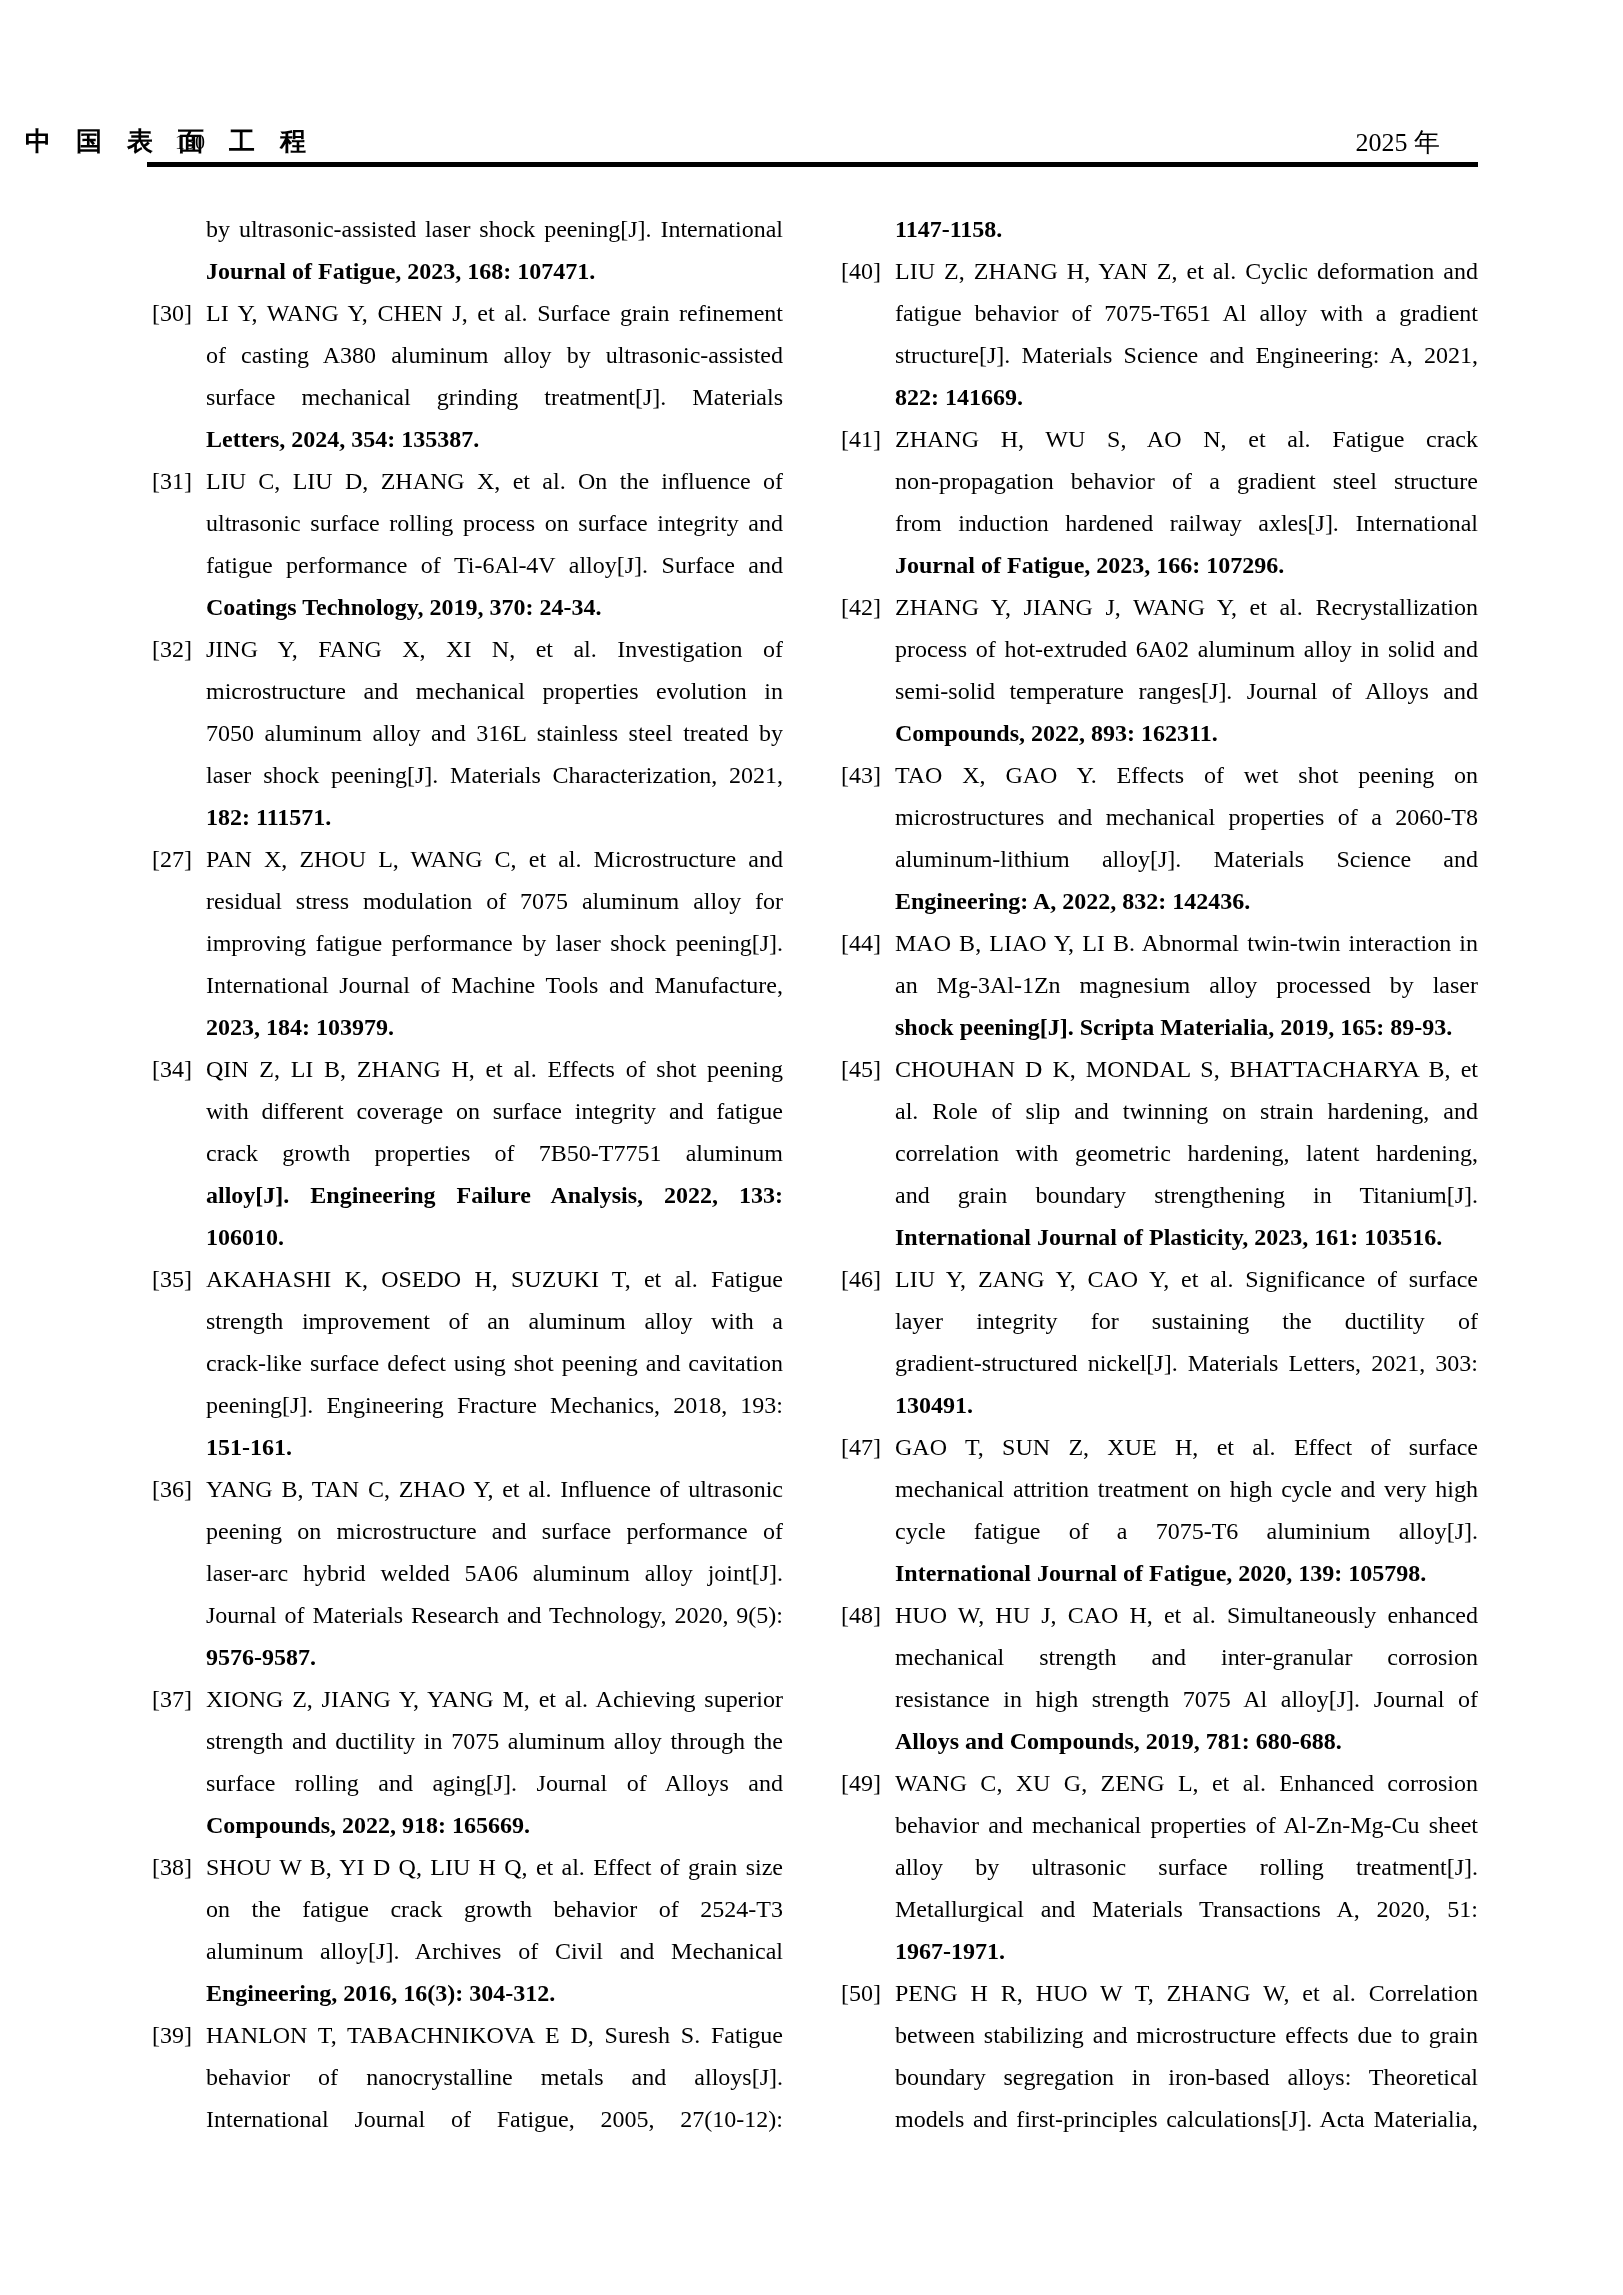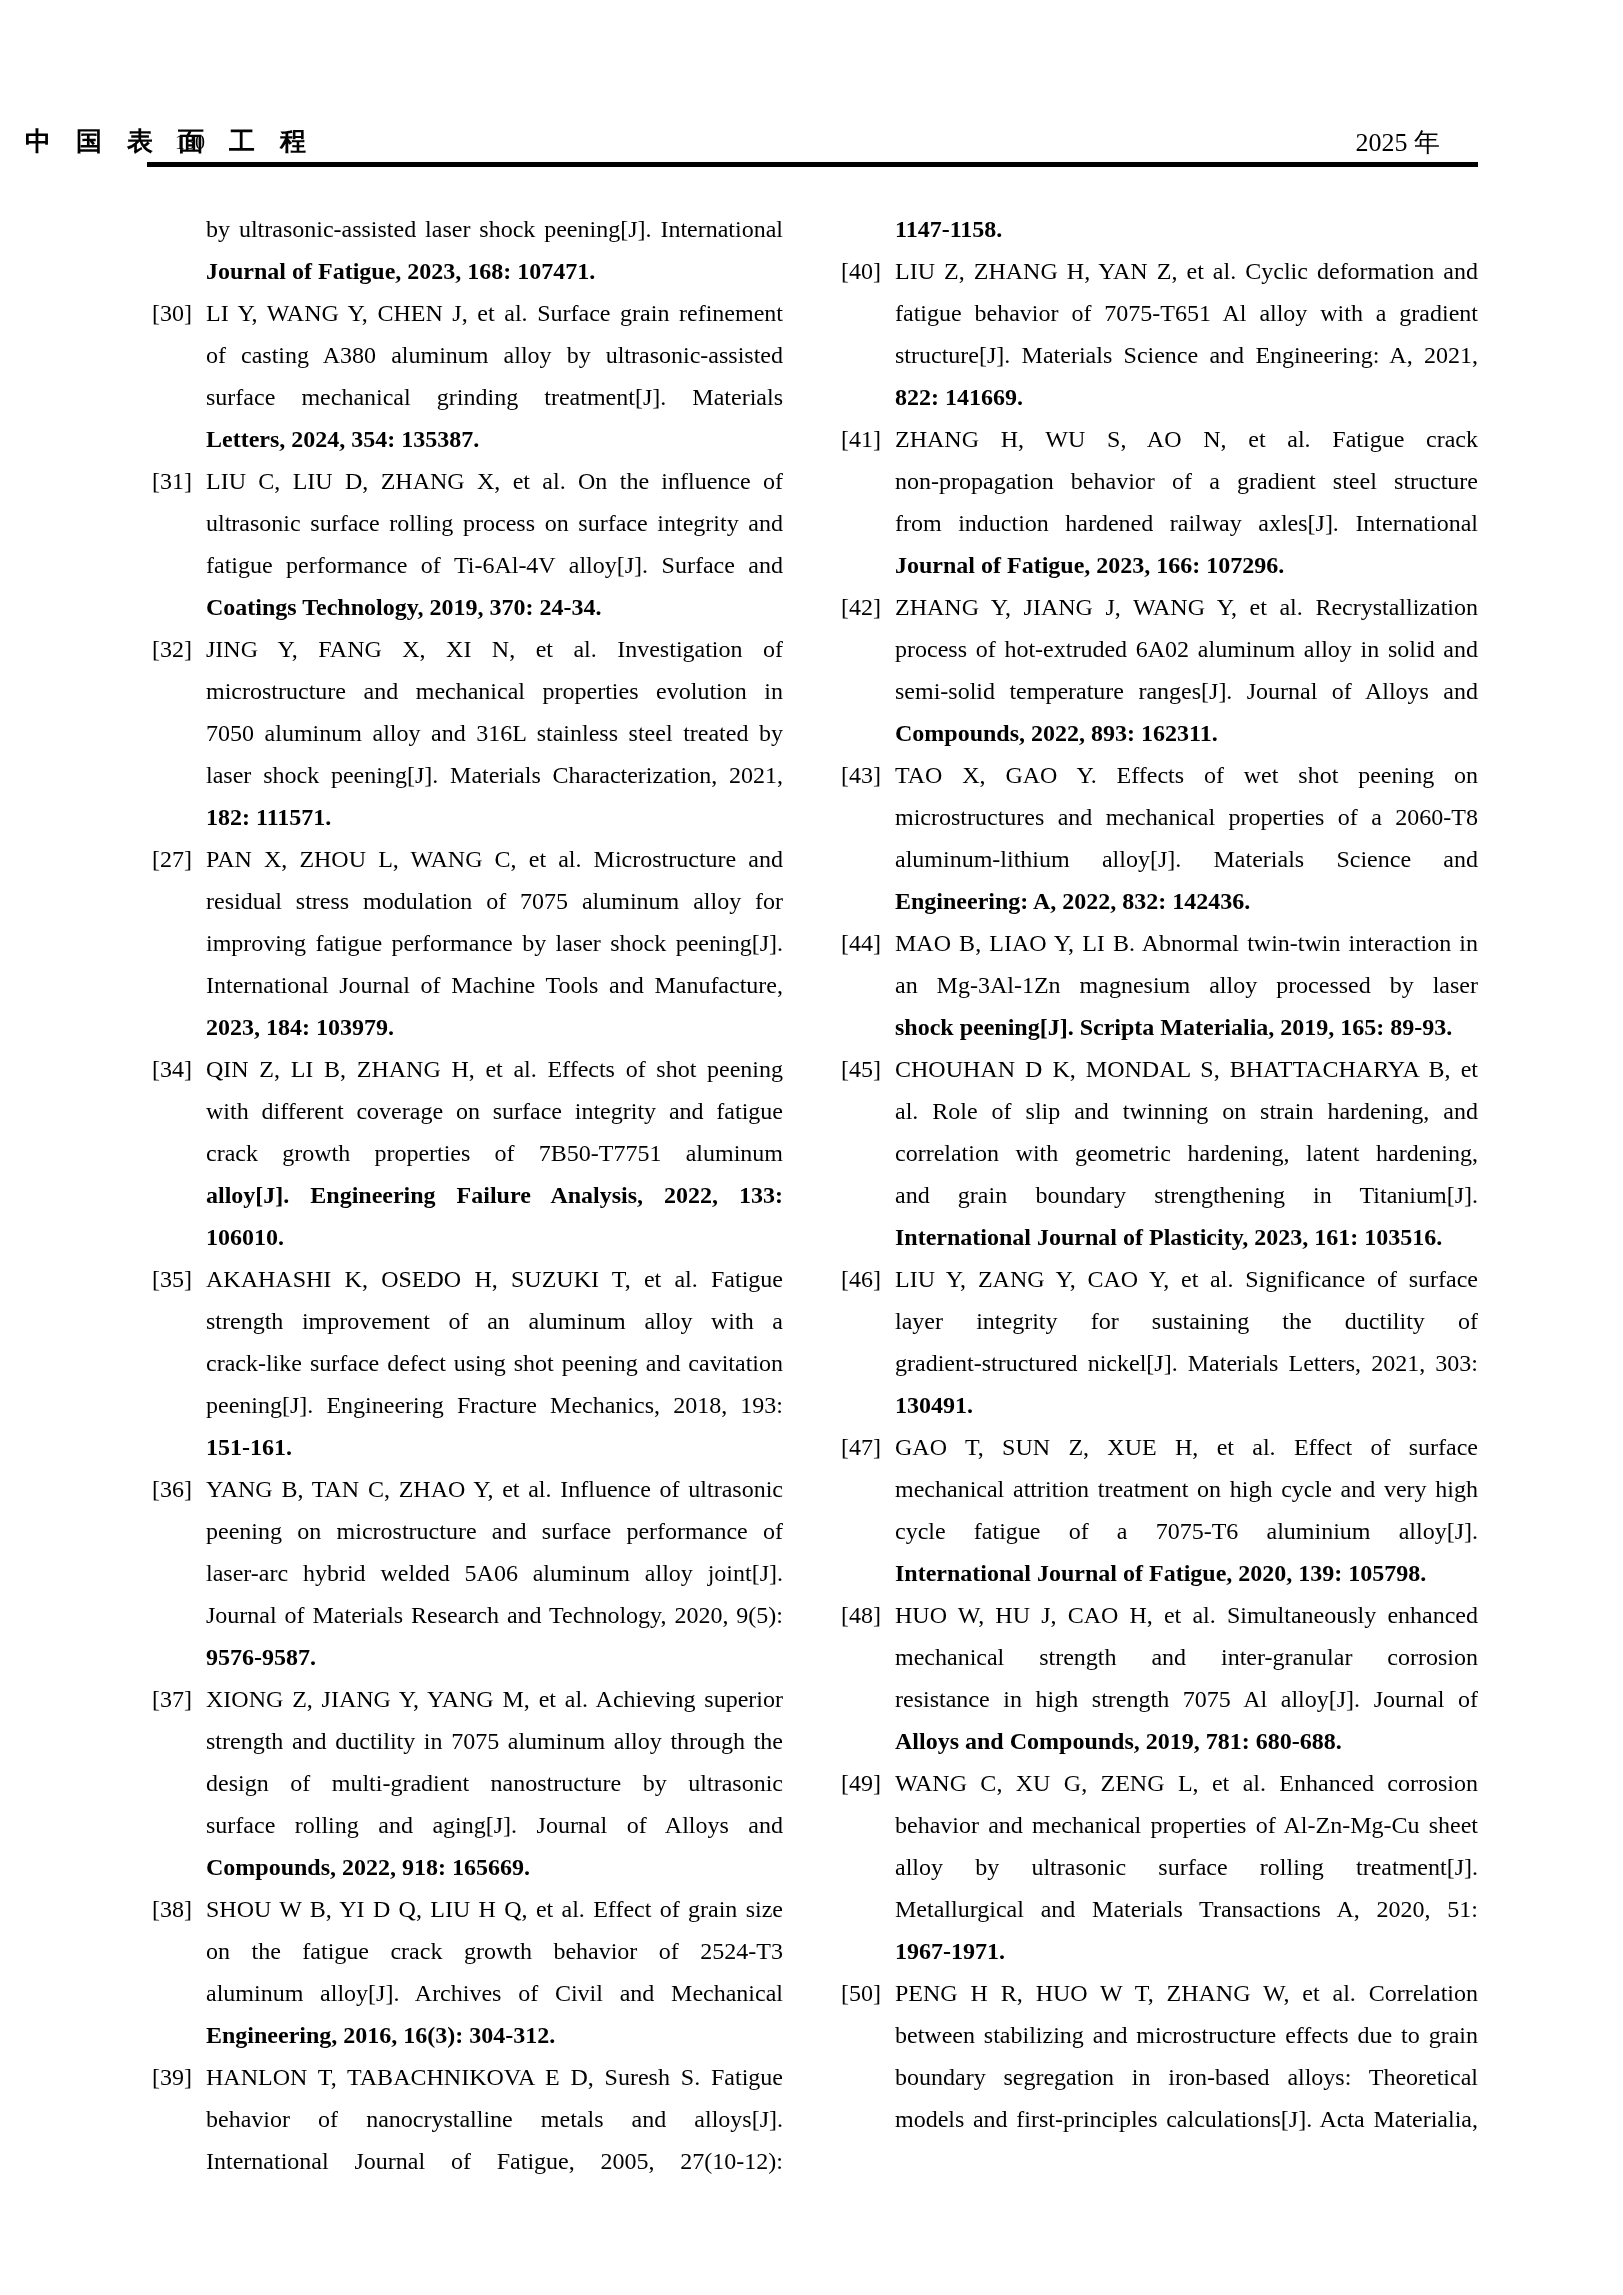--- a/index.html
+++ b/index.html
@@ -171,21 +171,20 @@
           <div class="line">laser-arc hybrid welded 5A06 aluminum alloy joint[J].</div>
           <div class="line">Journal of Materials Research and Technology, 2020, 9(5):</div>
           <div class="line final">9576-9587.</div>
         </div>
       </div>
       <div class="ref">
         <span class="ref-label">[37]</span>
         <div class="ref-body">
           <div class="line">XIONG Z, JIANG Y, YANG M, et al. Achieving superior</div>
           <div class="line">strength and ductility in 7075 aluminum alloy through the</div>
-          <div class="line">design of multi-gradient nanostructure by ultrasonic</div>
           <div class="line">surface rolling and aging[J]. Journal of Alloys and</div>
           <div class="line final">Compounds, 2022, 918: 165669.</div>
         </div>
       </div>
       <div class="ref">
         <span class="ref-label">[38]</span>
         <div class="ref-body">
           <div class="line">SHOU W B, YI D Q, LIU H Q, et al. Effect of grain size</div>
           <div class="line">on the fatigue crack growth behavior of 2524-T3</div>
           <div class="line">aluminum alloy[J]. Archives of Civil and Mechanical</div>

